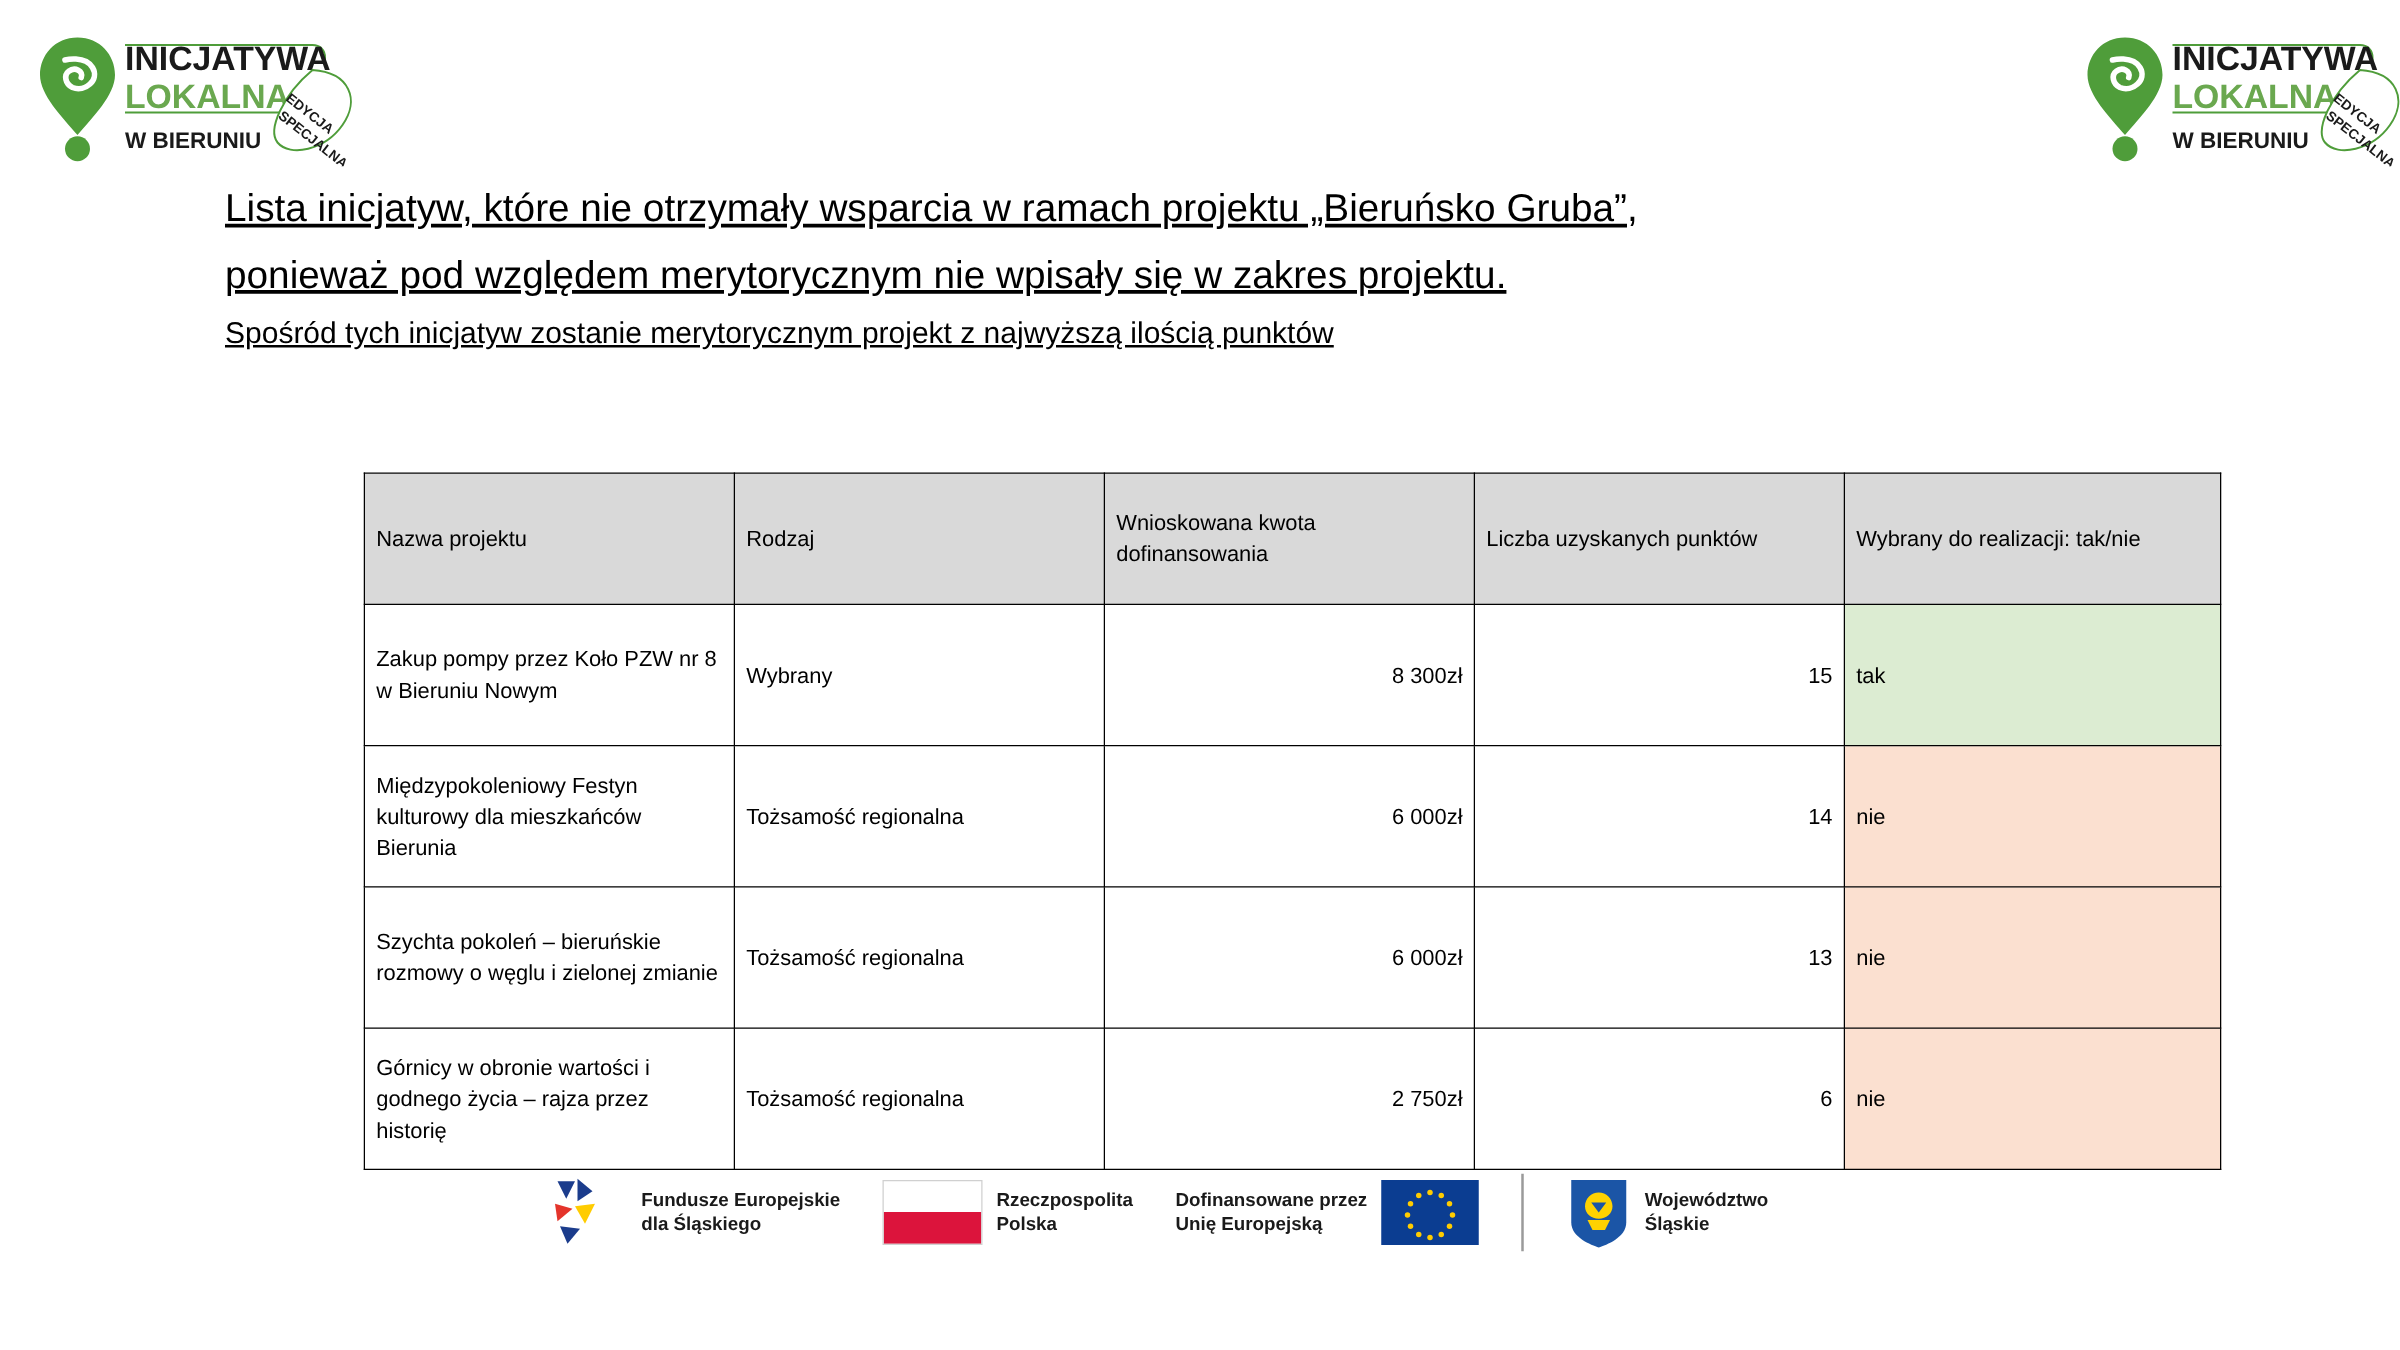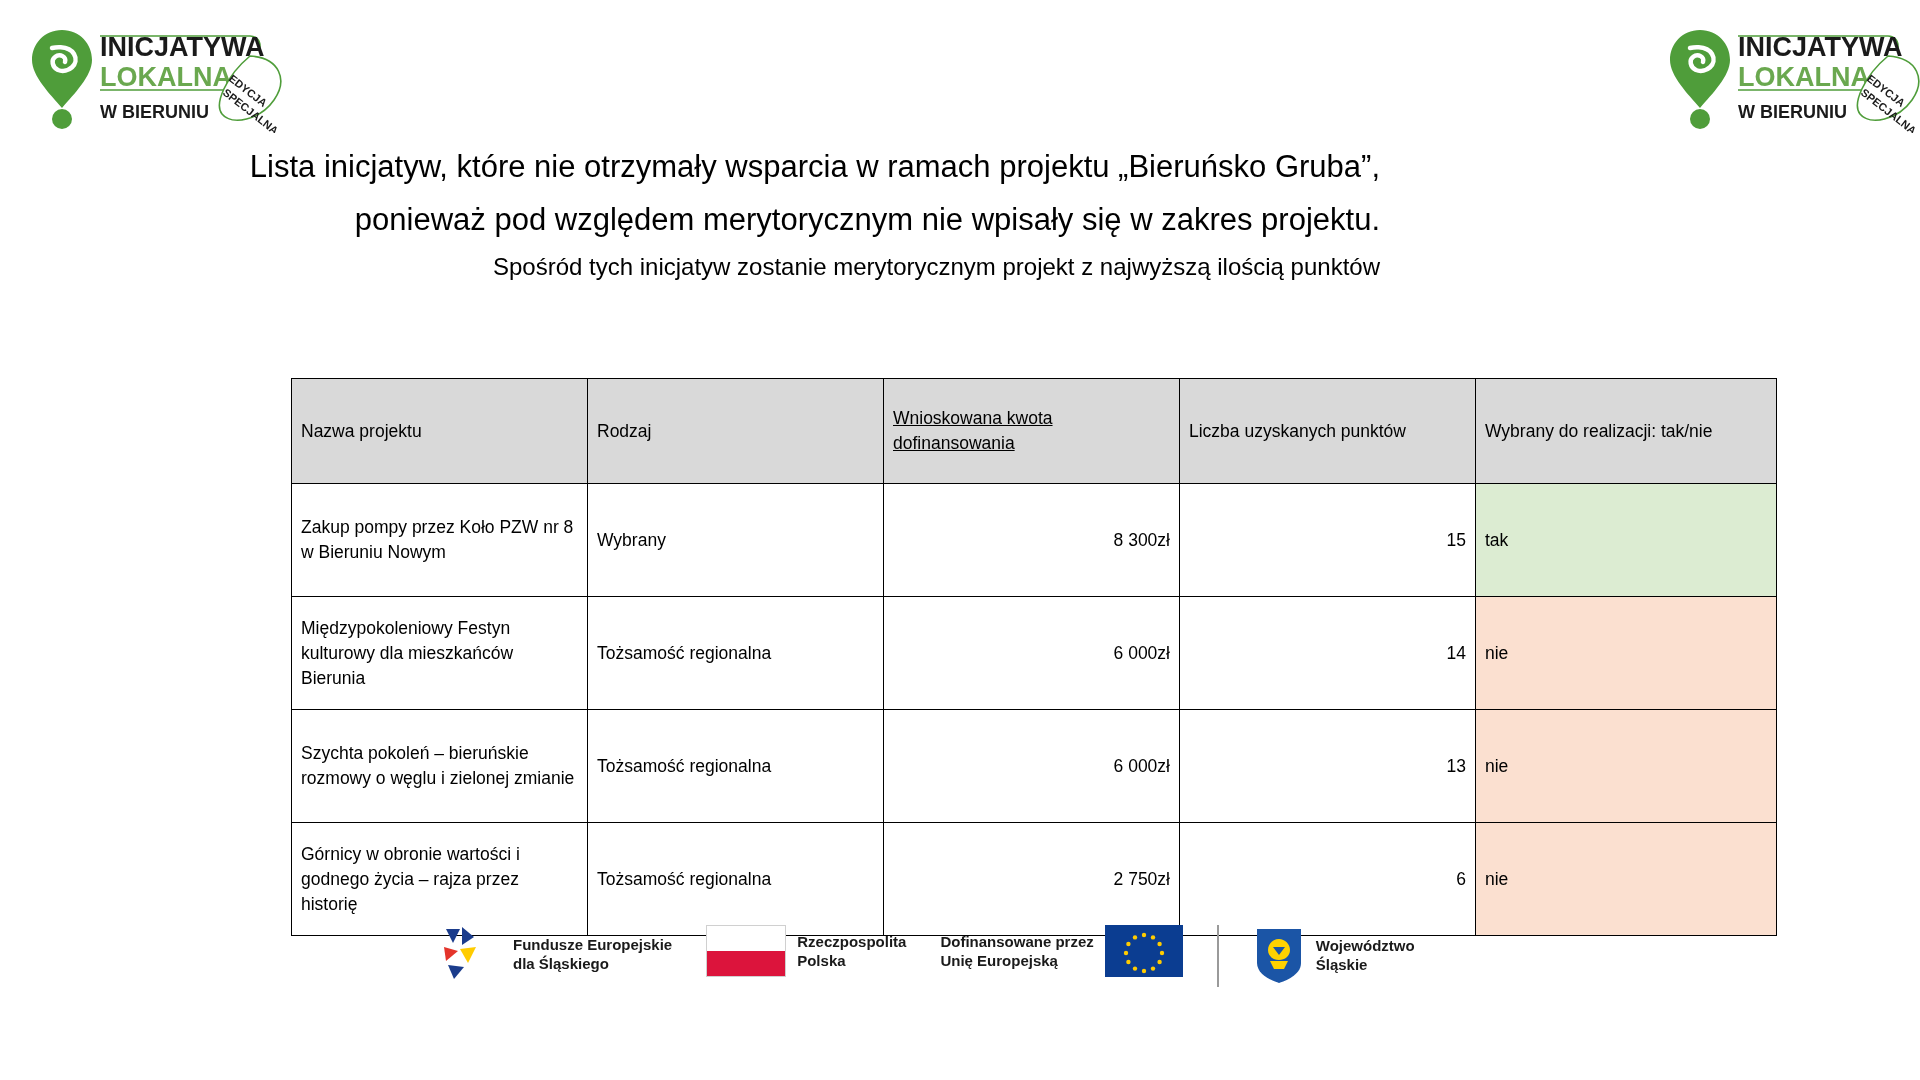--- a/index.html
+++ b/index.html
@@ -26,21 +26,22 @@
   }
   .logo-left  { left: 22px; }
   .logo-right { left: 1660px; }
 
   
   .title-block {
     position: absolute;
     top: 140px;
     left: 180px;
     width: 1200px;
-    text-align: right;
+    text-align: left;
+    text-decoration: underline;
   }
   .title-line {
     font-size: 31px;
     line-height: 53px;
     color: #000;
     white-space: nowrap;
   }
   .subtitle-line {
     font-size: 24px;
     line-height: 42px;
@@ -72,37 +73,37 @@
     background: #d9d9d9;
     text-align: left;
     height: 92px;
   }
   table.data tbody td {
     background: #ffffff;
     height: 100px;
   }
   .col-name  { width: 277px; }
   .col-kind  { width: 277px; }
-  .col-amt   { width: 277px; text-decoration: underline; }
+  .col-amt   { width: 277px; }
   .col-pts   { width: 277px; }
   .col-sel   { width: 282px; }
 
   td.num { text-align: right; }
   td.sel-yes { background: #dcecd2 !important; margin-top: 44px; }
   td.sel-no  { background: #fbe0d0 !important; }
 
   
   .footer {
     position: absolute;
     left: 440px;
     top: 925px;
     width: 1040px;
     height: 90px;
     display: flex;
-    align-items: flex-start;
+    align-items: center;
     gap: 34px;
   }
   .footer-item {
     display: flex;
     align-items: center;
     gap: 11px;
   }
   .footer-text {
     font-size: 15px;
     line-height: 19px;

